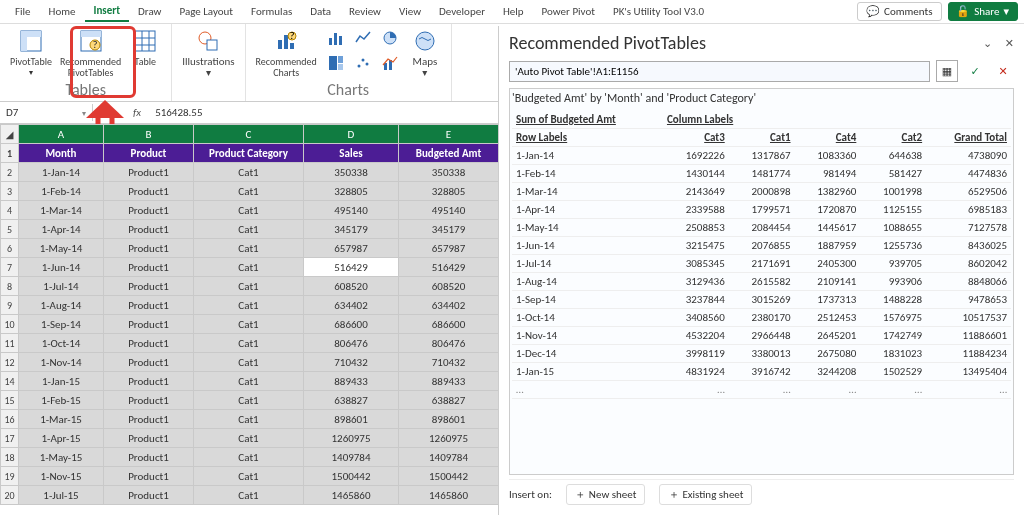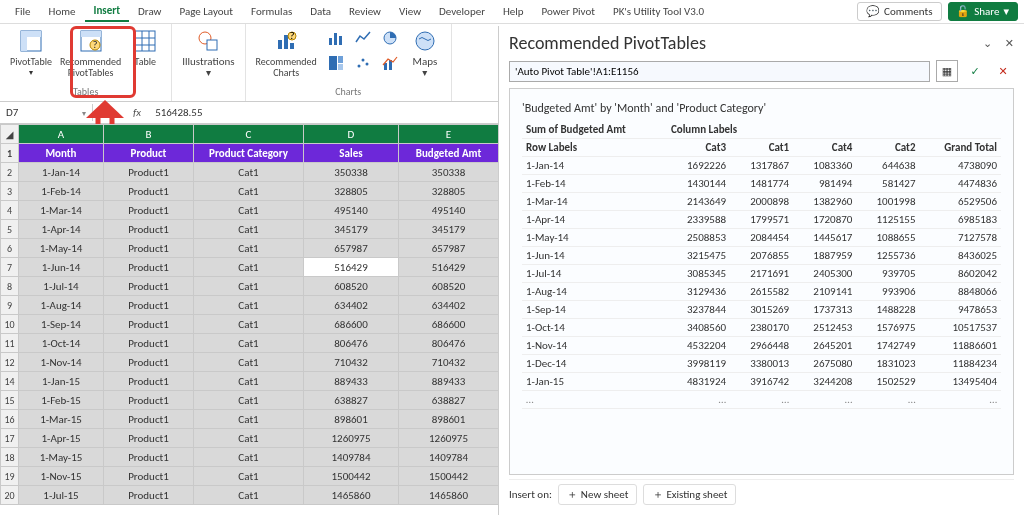--- a/index.html
+++ b/index.html
@@ -11,56 +11,56 @@
     .menubar .spacer { flex:1; }
     .mbtn { display:flex; align-items:center; gap:4px; padding:2px 8px; border:1px solid #ccc; border-radius:3px; margin-left:6px; font-size:11px; cursor:pointer; }
     .mbtn.share { background:#107c41; color:#fff; border-color:#107c41; }
     
     .ribbon { display:flex; height:78px; border-bottom:1px solid #ccc; background:#fff; position:relative; }
     .rgroup { display:flex; flex-direction:column; align-items:center; padding:2px 6px; border-right:1px solid #e3e3e3; }
     .rgroup .items { display:flex; align-items:flex-start; gap:2px; flex:1; }
     .rbtn { display:flex; flex-direction:column; align-items:center; justify-content:flex-start; padding:2px 4px; cursor:pointer; min-width:40px; }
     .rbtn .ricon { height:26px; display:flex; align-items:center; justify-content:center; }
     .rbtn .rlbl { font-size:10px; text-align:center; line-height:11px; margin-top:2px; color:#444;}
-    .rgroup .grplbl { font-size:10px; color:#777; margin-bottom:1px;}
+    .rgroup .grplbl { font-size:16px; color:#777; margin-bottom:1px;}
     
     .redbox { position:absolute; border:3px solid #e03a32; border-radius:6px; pointer-events:none; }
     .redarrow { position:absolute; pointer-events:none; }
     
     .fbar { display:flex; align-items:center; height:22px; border-bottom:1px solid #ccc; }
     .namebox { width:93px; border-right:1px solid #ccc; padding:2px 6px; font-size:11px; display:flex; align-items:center; justify-content:space-between;}
     .fxlbl { padding:0 10px; font-style:italic; color:#555;}
     .fxval { flex:1; padding:2px 4px;}
     
     .sheet { position:absolute; left:0; top:124px; bottom:0; width:498px; overflow:hidden; }
     .sheet table { border-collapse:collapse; width:100%; table-layout:fixed;}
     .sheet th, .sheet td { border:1px solid #c9c9c9; height:19px; font-size:11px; text-align:center; overflow:hidden; white-space:nowrap;}
     .sheet th { background:#f0f0f0; font-weight:normal; color:#444; }
     .sheet .rowhdr { background:#f0f0f0; width:18px; font-size:10px; color:#444;}
     .sheet .colhdr .sel { background:#107c41; color:#fff; }
     .sheet tbody td { background:#d9d9d9;}
     .sheet tbody td.white { background:#fff; }
-    .sheet thead.datahead th { background:#6d28d9; color:#fff; font-weight:600;}
+    .sheet thead.datahead th { background:#4c1d95; color:#fff; font-weight:600;}
     
     .pane { position:absolute; right:0; top:26px; bottom:0; width:526px; background:#fff; border-left:1px solid #ccc; display:flex; flex-direction:column; padding:6px 10px;}
     .pane-hd { display:flex; align-items:center; justify-content:space-between; margin-bottom:6px;}
     .pane-title { font-size:18px; font-weight:400; color:#333;}
     .pane-ctrls span { margin-left:10px; cursor:pointer; color:#555;}
     .srcrow { display:flex; align-items:center; gap:6px; margin-bottom:6px;}
     .srcrow input { flex:1; border:1px solid #aaa; padding:3px 5px; font-size:11px; background:#f6f9fe;}
     .ibtn { width:22px; height:22px; border:1px solid #aaa; display:flex; align-items:center; justify-content:center; cursor:pointer; font-size:12px;}
     .ibtn.ok{color:#107c41;border-color:transparent;}
     .ibtn.no{color:#c42b1c;border-color:transparent;}
-    .preview { flex:1; border:1px solid #ccc; background:#fbfdff; overflow:auto; padding:12px;}
+    .preview { flex:1; border:1px solid #ccc; background:#fbfdff; overflow:auto; padding:2px;}
     .preview .ptitle { font-size:12px; color:#333; margin-bottom:6px;}
     .preview table { border-collapse:collapse; width:100%; font-size:11px;}
     .preview th, .preview td { text-align:right; padding:2px 4px; border-bottom:1px solid #eee;}
-    .preview th { font-weight:600; color:#333; }
+    .preview th { font-weight:600; color:#333;text-decoration:underline; }
     .preview td:first-child, .preview th:first-child { text-align:left;}
-    .insertrow { display:flex; align-items:center; gap:6px; padding:4px 0; border-top:1px solid #eee; margin-top:4px; font-size:11px;}
+    .insertrow { display:flex; align-items:center; gap:14px; padding:4px 0; border-top:1px solid #eee; margin-top:4px; font-size:11px;}
     .pillbtn { border:1px solid #ddd; padding:2px 8px; border-radius:3px; background:#fff; cursor:pointer; display:flex; align-items:center; gap:3px;}
     svg { display:block; }
     .dotsep { color:#888; }
   </style>
 </head>
 <body>
 
 <div class="menubar">
   <span class="m">File</span>
   <span class="m">Home</span>

